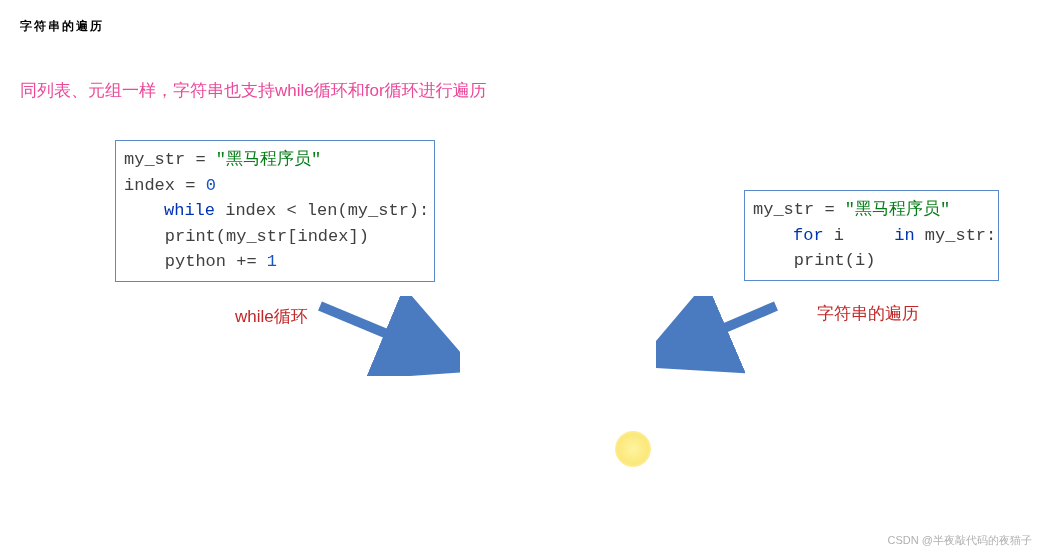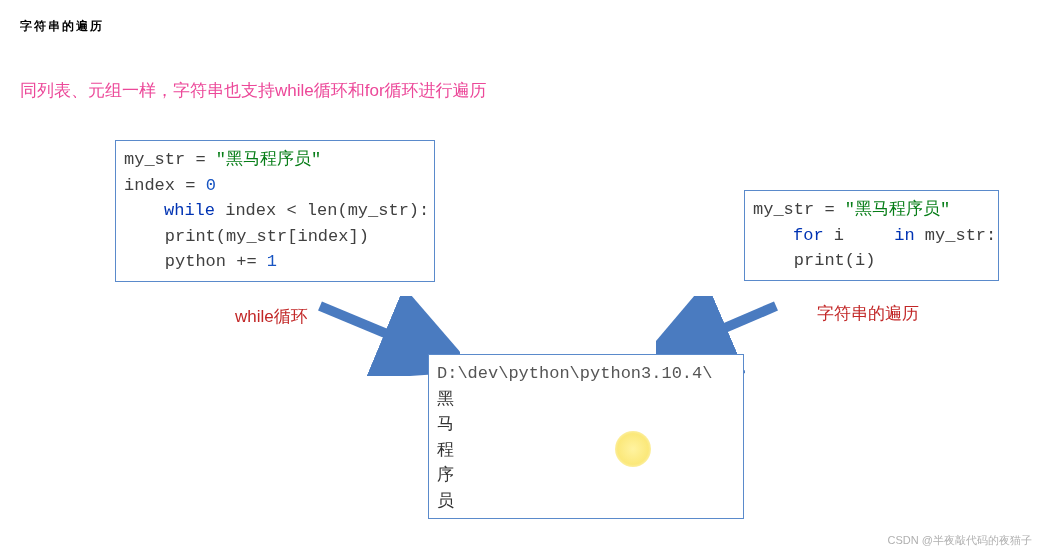--- a/index.html
+++ b/index.html
@@ -116,24 +116,18 @@
     <svg width="130" height="80">
       <defs>
         <marker id="ah2" markerWidth="10" markerHeight="10" refX="6" refY="5" orient="auto">
           <polygon points="0,0 10,5 0,10" fill="#4a7bc0"></polygon>
         </marker>
       </defs>
       <line x1="120" y1="10" x2="15" y2="55" stroke="#4a7bc0" stroke-width="10" marker-end="url(#ah2)"></line>
     </svg>
   </div>
 
-  <div class="code-box box-output"><span class="shell-line">D:\dev\python\python3.10.4\</span>
-<span>黑</span>
-<span>马</span>
-<span>程</span>
-<span>序</span>
-<span>员</span></div>
 
   <div class="highlight-dot"></div>
 
 </div>
 
 <div class="watermark">CSDN @半夜敲代码的夜猫子</div>
 
 </body></html>

